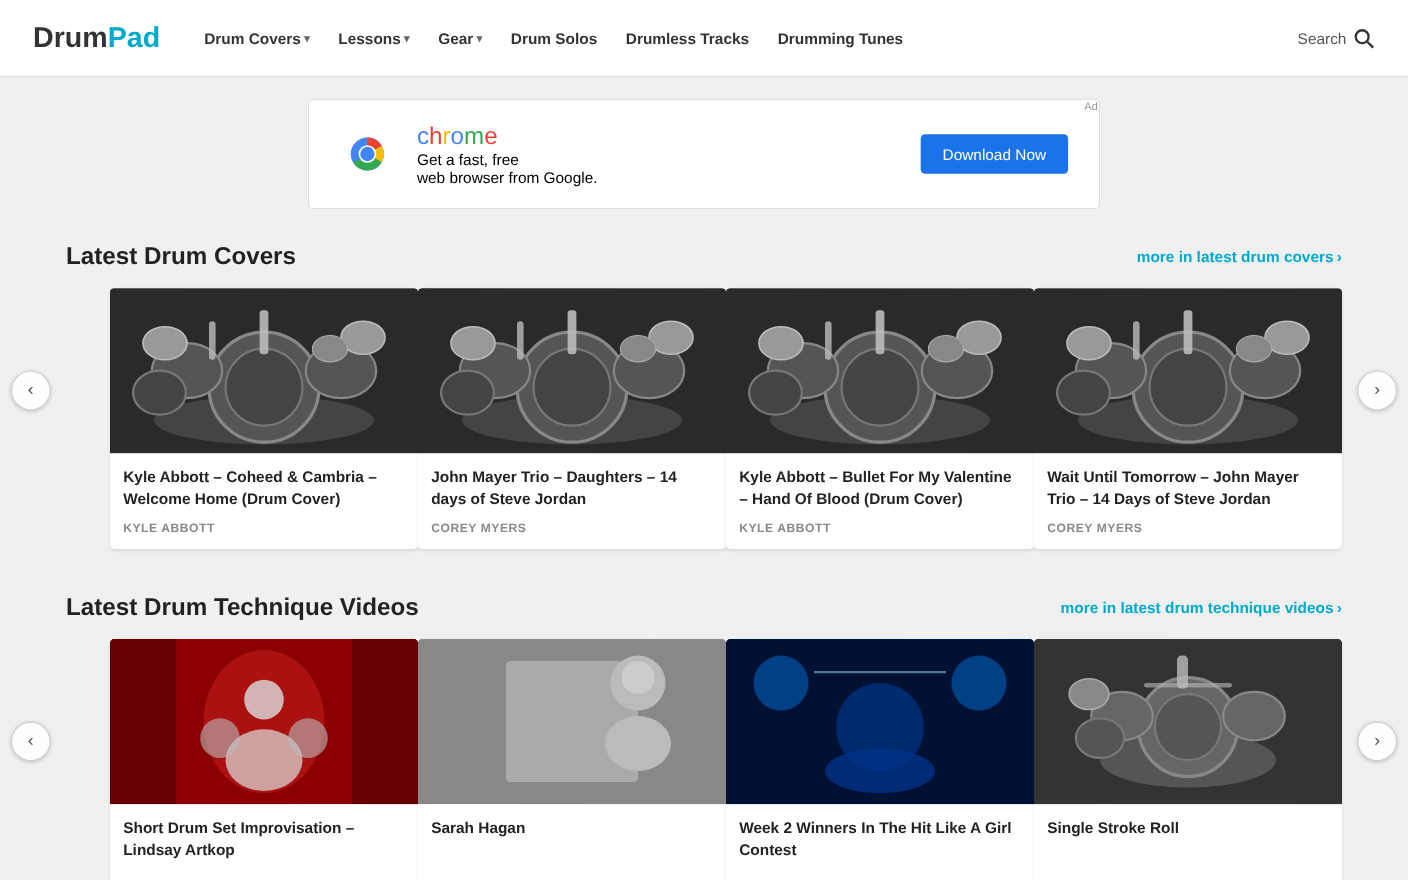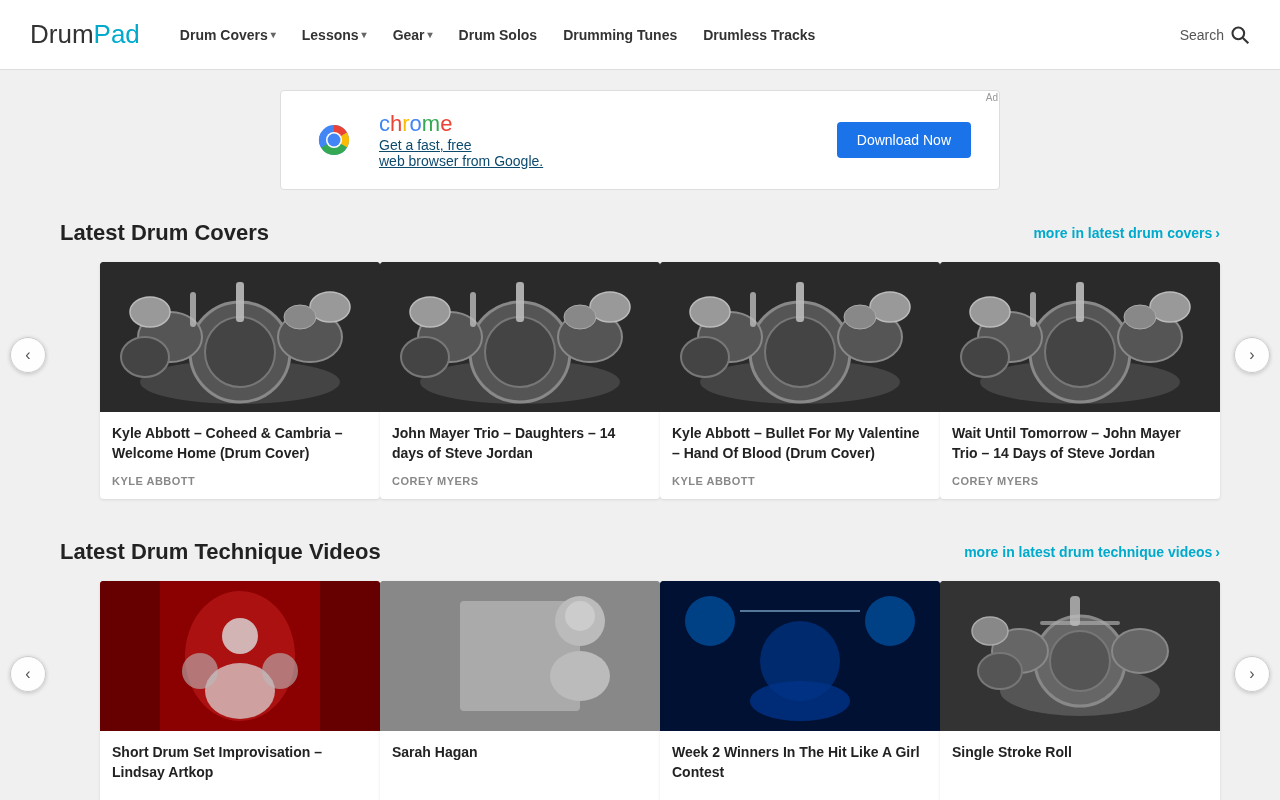--- a/index.html
+++ b/index.html
@@ -10,21 +10,21 @@
       background: #fff;
       border-bottom: 1px solid #ddd;
       height: 70px;
       display: flex;
       align-items: center;
       padding: 0 30px;
       position: relative;
     }
     .logo {
       font-size: 26px;
-      font-weight: normal;
+      font-weight: bold;
       margin-right: 30px;
       text-decoration: none;
     }
     .logo-drum { color: #333; }
     .logo-pad { color: #00aacc; }
     nav { display: flex; align-items: flex-end; gap: 6px; flex: 1; }
     .nav-item {
       display: flex;
       align-items: center;
       gap: 3px;
@@ -65,21 +65,21 @@
       margin-left: auto;
       margin-right: auto;
     }
     .chrome-logo {
       width: 50px;
       height: 50px;
       flex-shrink: 0;
     }
     .ad-text { flex: 1; }
     .ad-text .chrome-text { font-size: 22px; font-weight: 300; color: #555; }
-    .ad-text .ad-desc { font-size: 14px; color: #0c4a6e; text-decoration: underline; }
+    .ad-text .ad-desc { font-size: 14px; color: #000000; }
     .download-btn {
       background: #1a73e8;
       color: #ffffff;
       border: none;
       padding: 10px 20px;
       border-radius: 4px;
       font-size: 14px;
       font-weight: normal;
       cursor: pointer;
       white-space: nowrap;
@@ -215,24 +215,24 @@
       <span class="nav-chevron">▾</span>
     </div>
     <div class="nav-item">
       <span>Gear</span>
       <span class="nav-chevron">▾</span>
     </div>
     <div class="nav-item">
       <span>Drum Solos</span>
     </div>
     <div class="nav-item">
+      <span>Drumless Tracks</span>
+    </div>
+    <div class="nav-item">
       <span>Drumming Tunes</span>
-    </div>
-    <div class="nav-item">
-      <span>Drumless Tracks</span>
     </div>
   </nav>
   <div class="search-area">
     <span>Search</span>
     <svg class="search-icon-svg" viewBox="0 0 24 24" fill="none" stroke="#333" stroke-width="2.5">
       <circle cx="10" cy="10" r="7"></circle>
       <line x1="15.5" y1="15.5" x2="22" y2="22"></line>
     </svg>
   </div>
 </div>

